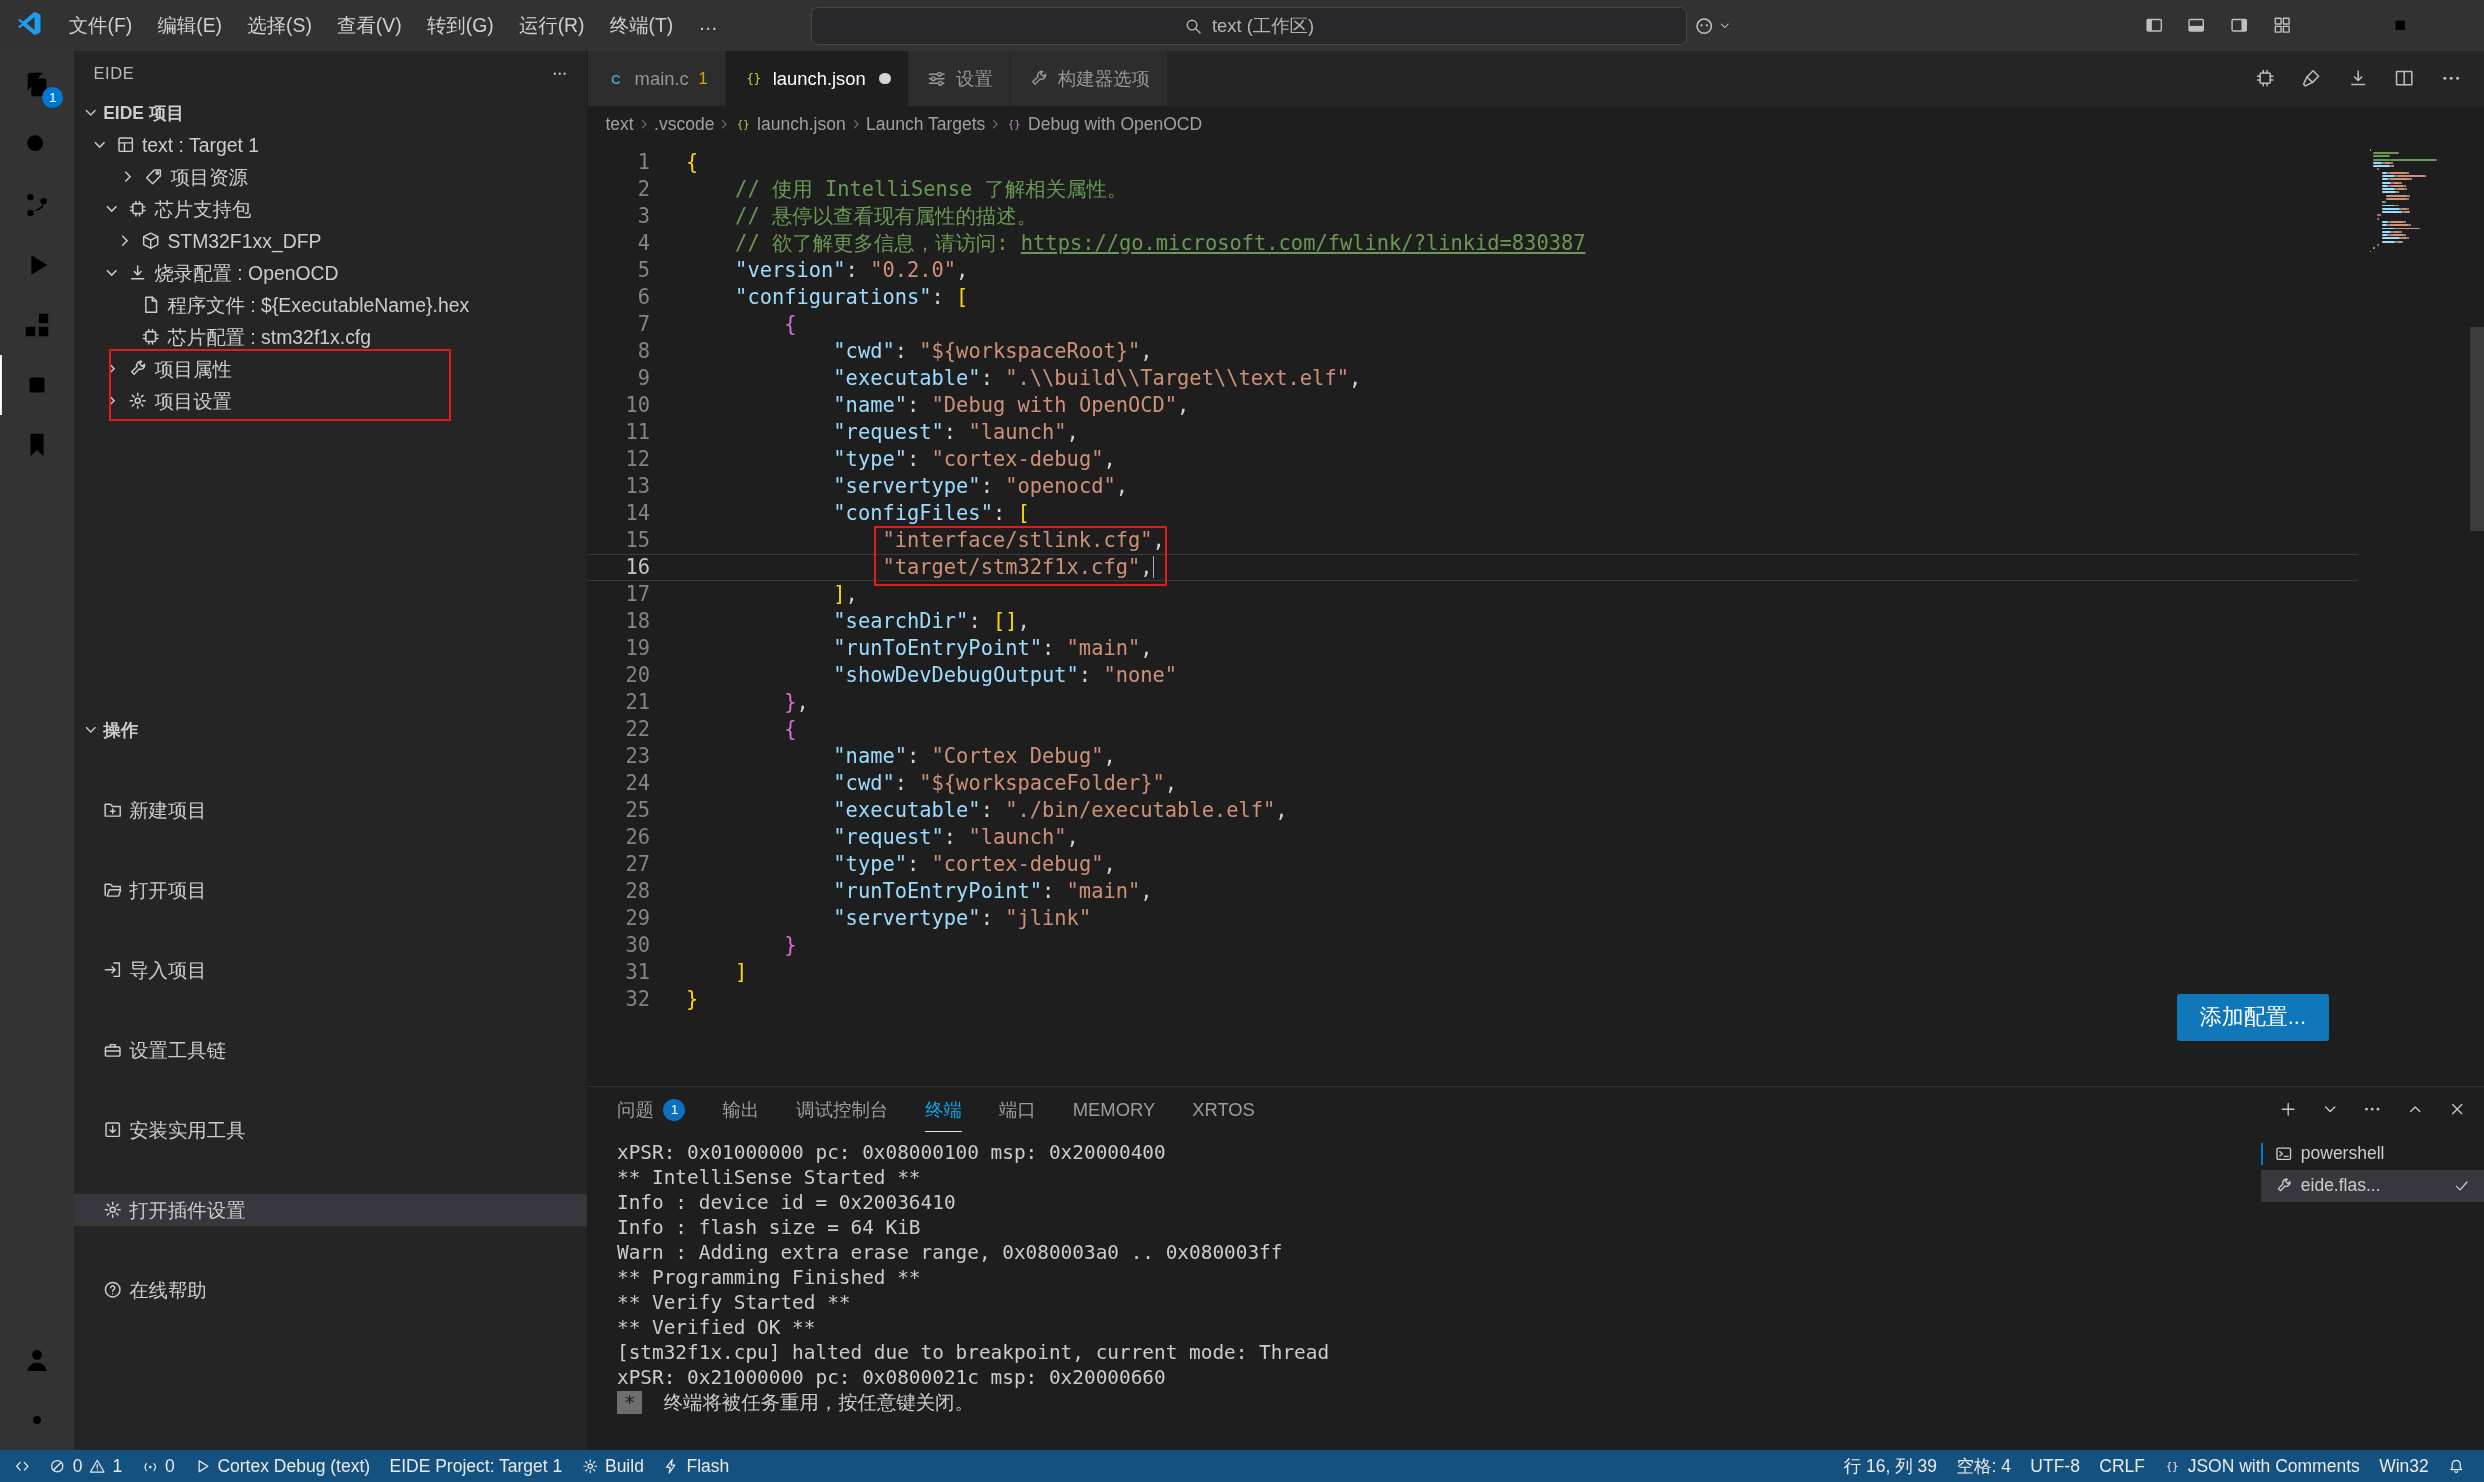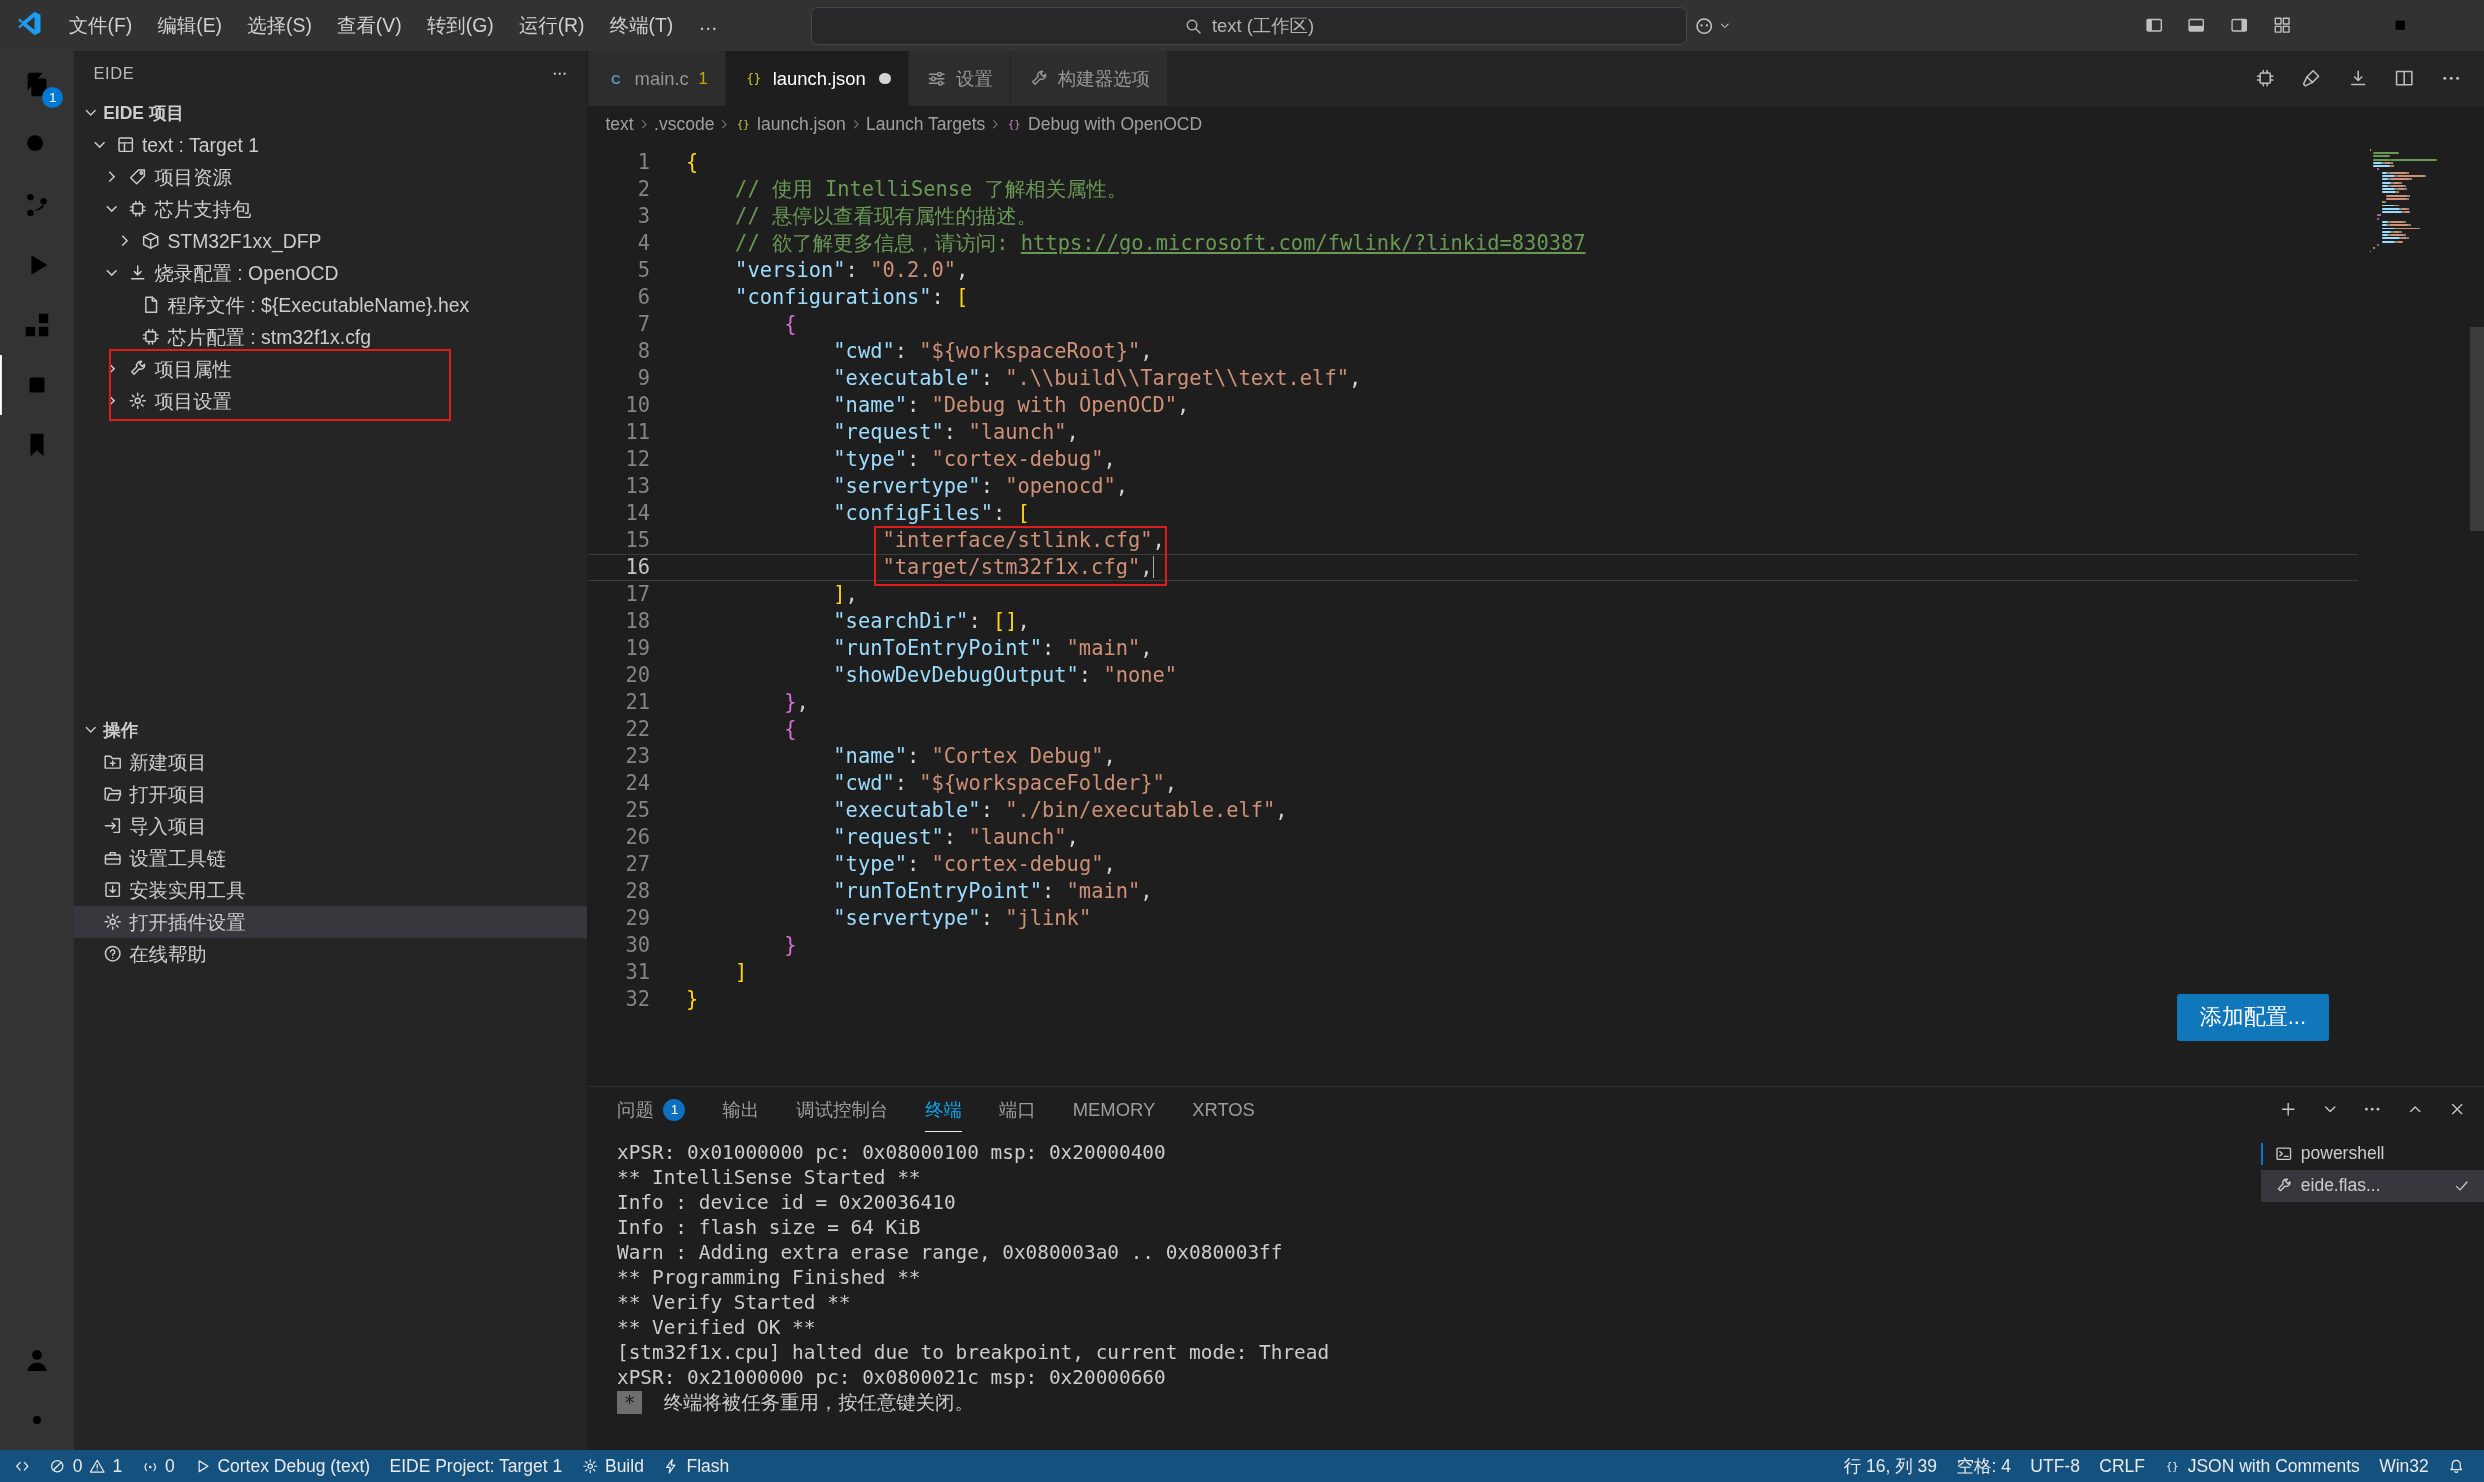--- a/index.html
+++ b/index.html
@@ -48,21 +48,21 @@
   .sb-header .more { margin-left:auto; color:#c5c5c5; cursor:pointer; }
   .section-header { height:33px; display:flex; align-items:center; gap:3.9px; font-weight:700; color:#cccccc; font-size:17.5px; padding-left:7.8px; cursor:pointer; }
   .section-header .ico svg { width:17.5px; height:17.5px; }
   .tree-row, .ops-row { height:32px; display:flex; align-items:center; gap:6.8px; color:#cccccc; cursor:pointer; }
   .tree-row.sel, .ops-row.sel { background:#37373d; }
   .tree-row .ico svg, .ops-row .ico svg { width:19.4px; height:19.4px; }
   .twistie { width:19.4px; flex:none; color:#cccccc; display:inline-flex; }
   .row-label { white-space:nowrap; overflow:hidden; text-overflow:ellipsis; }
   .row-action { margin-left:auto; margin-right:25px; color:#c8c8c8; }
   .ops-block { margin-top:296px; }
-  .ops-row { padding-left:29px; }
+  .ops-row { padding-left:29px;margin-top:48px; }
 
   
   .redbox { position:absolute; border:2.9px solid #e01b1b; pointer-events:none; z-index:6; }
   .sidebar-red { top:298px; left:35px; width:342px; height:72px; }
   .code-red { top:383px; left:286px; width:293px; height:60px; }
 
   
   .editor-region { flex:1; display:flex; flex-direction:column; background:#1e1e1e; min-width:0; }
   .tabbar { height:55px; background:#252526; display:flex; align-items:stretch; }
   .tab { display:flex; align-items:center; gap:9.7px; padding:0 17.5px; font-size:18.4px; background:#2d2d2d; color:#969696; border-right:1px solid #252526; cursor:pointer; white-space:nowrap; }
@@ -320,21 +320,21 @@
             </svg>
           </span>
           <span class="ico ">
             <svg viewBox="0 0 16 16">
               <rect x="2.5" y="2.5" width="11" height="11" rx="1"></rect>
               <path d="M2.5 6.5h11M7 6.5v7"></path>
             </svg>
           </span>
           <span class="row-label">text : Target 1</span>
         </div>
-        <div class="tree-row" style="padding-left:28px">
+        <div class="tree-row" style="padding-left:44px">
           <span class="twistie">
             <svg viewBox="0 0 16 16" style="width:19.4px;height:19.4px;fill:none;stroke:currentColor;stroke-width:1.2">
               <path d="M6 4l4 4-4 4"></path>
             </svg>
           </span>
           <span class="ico ">
             <svg viewBox="0 0 16 16">
               <path d="M8.5 2.5h5v5L7.2 13.8 2.2 8.8z"></path>
               <circle cx="11" cy="5" r="1"></circle>
             </svg>

